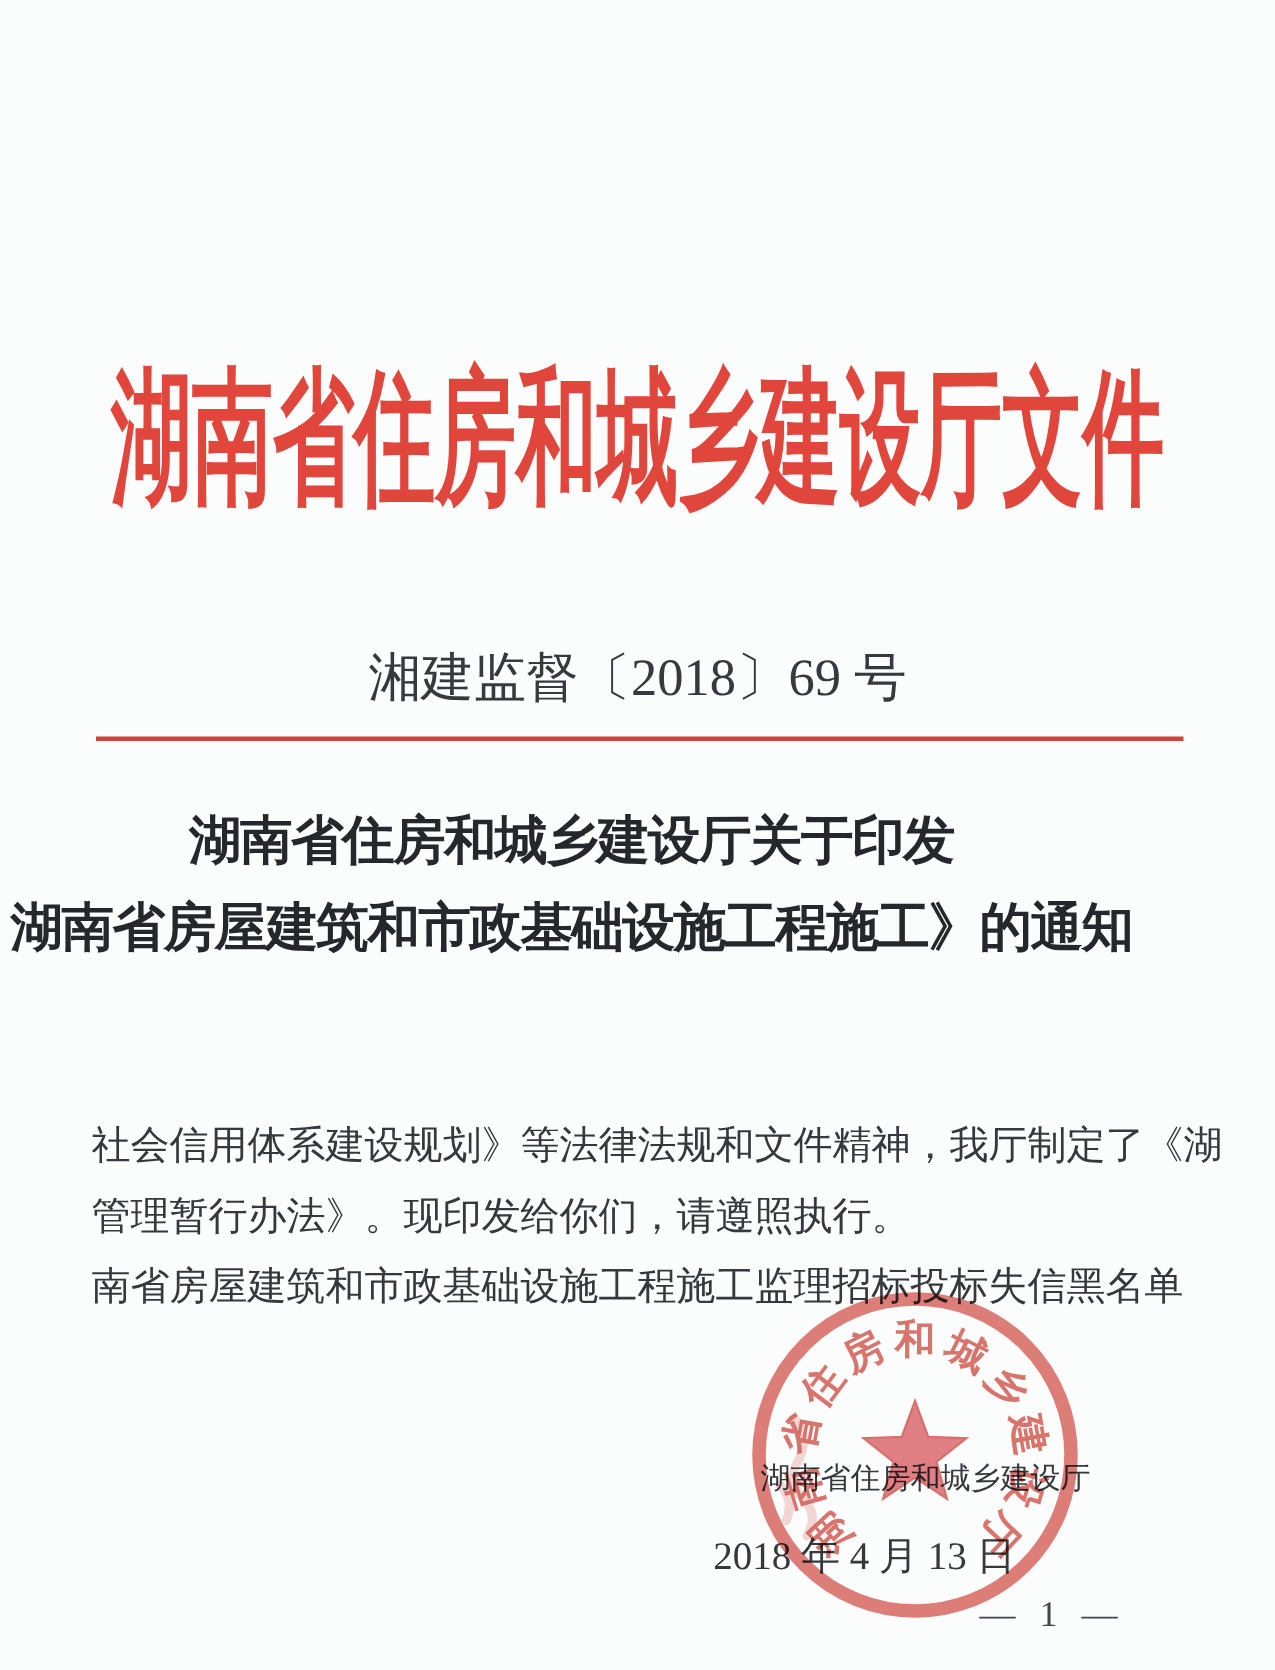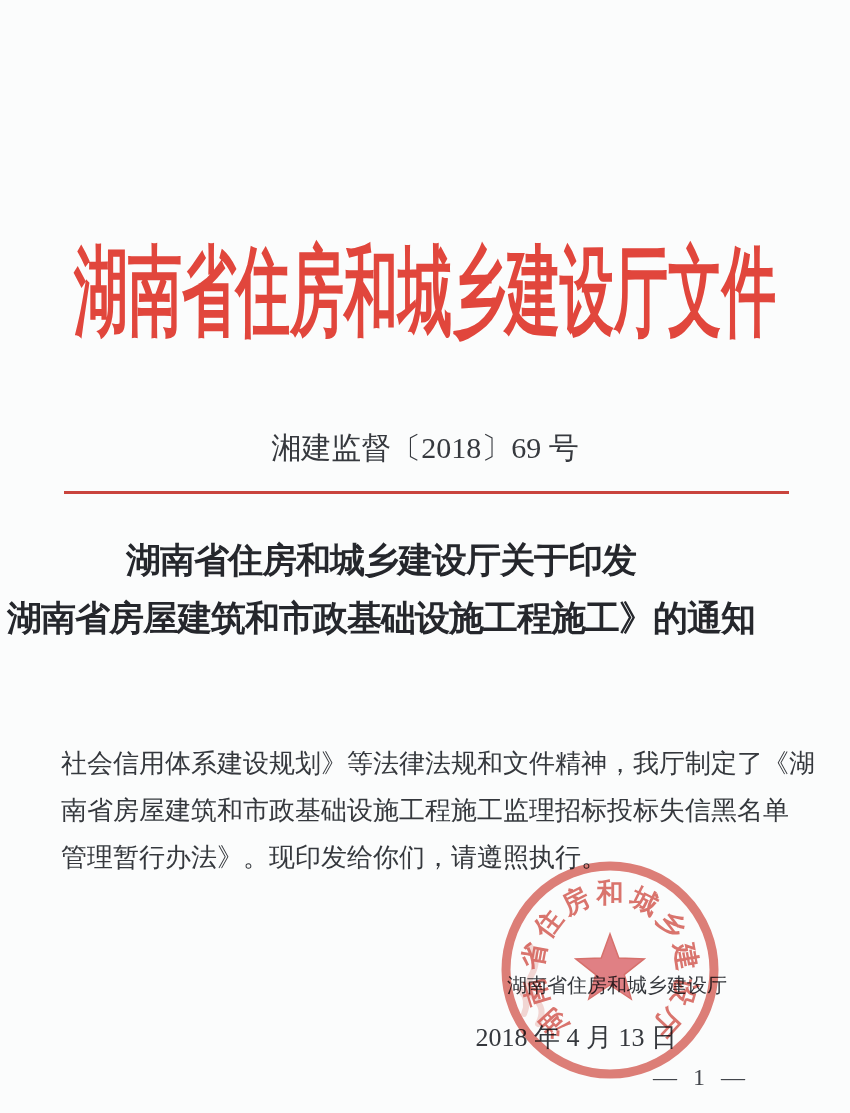--- a/index.html
+++ b/index.html
@@ -25,21 +25,21 @@
     font-size:30px;letter-spacing:1px;color:#3a3d44;
   }
   .banner{position:absolute;left:0;top:232px;width:850px;height:120px;}
   .banner text{
     fill:var(--banner-red);
     font-family:"Liberation Serif","DejaVu Serif",serif;
     font-weight:bold;
   }
   .doc-number{
     position:absolute;left:0;top:428px;width:850px;
-    text-align:center;font-size:30px;color:#36393e;
+    text-align:center;font-size:35px;color:#36393e;
   }
   .red-rule{
     position:absolute;left:64px;top:491px;width:725px;height:3px;
     background:var(--rule-red);
   }
   .title{
     position:absolute;left:0;top:532px;width:762px;
     text-align:center;font-weight:700;color:var(--title-ink);
     font-size:35px;letter-spacing:-1px;
   }
@@ -95,22 +95,22 @@
 
   <div class="red-rule"></div>
 
   <div class="title">
     <div class="t-line">湖南省住房和城乡建设厅关于印发</div>
     <div class="t-line">湖南省房屋建筑和市政基础设施工程施工》的通知</div>
   </div>
 
   <div class="body-text">
     <div class="line">社会信用体系建设规划》等法律法规和文件精神，我厅制定了《湖</div>
+    <div class="line">管理暂行办法》。现印发给你们，请遵照执行。</div>
     <div class="line">南省房屋建筑和市政基础设施工程施工监理招标投标失信黑名单</div>
-    <div class="line">管理暂行办法》。现印发给你们，请遵照执行。</div>
   </div>
 
   <div class="signature">湖南省住房和城乡建设厅</div>
   <div class="date">2018 年 4 月 13 日</div>
 
   <div class="page-number">— 1 —</div>
 
   <div class="seal">
     <svg viewBox="0 0 240 240" width="240" height="240" xmlns="http://www.w3.org/2000/svg">
       <circle cx="120" cy="120" r="104" fill="none" stroke="var(--seal-red)" stroke-width="9" opacity="0.82"></circle>

